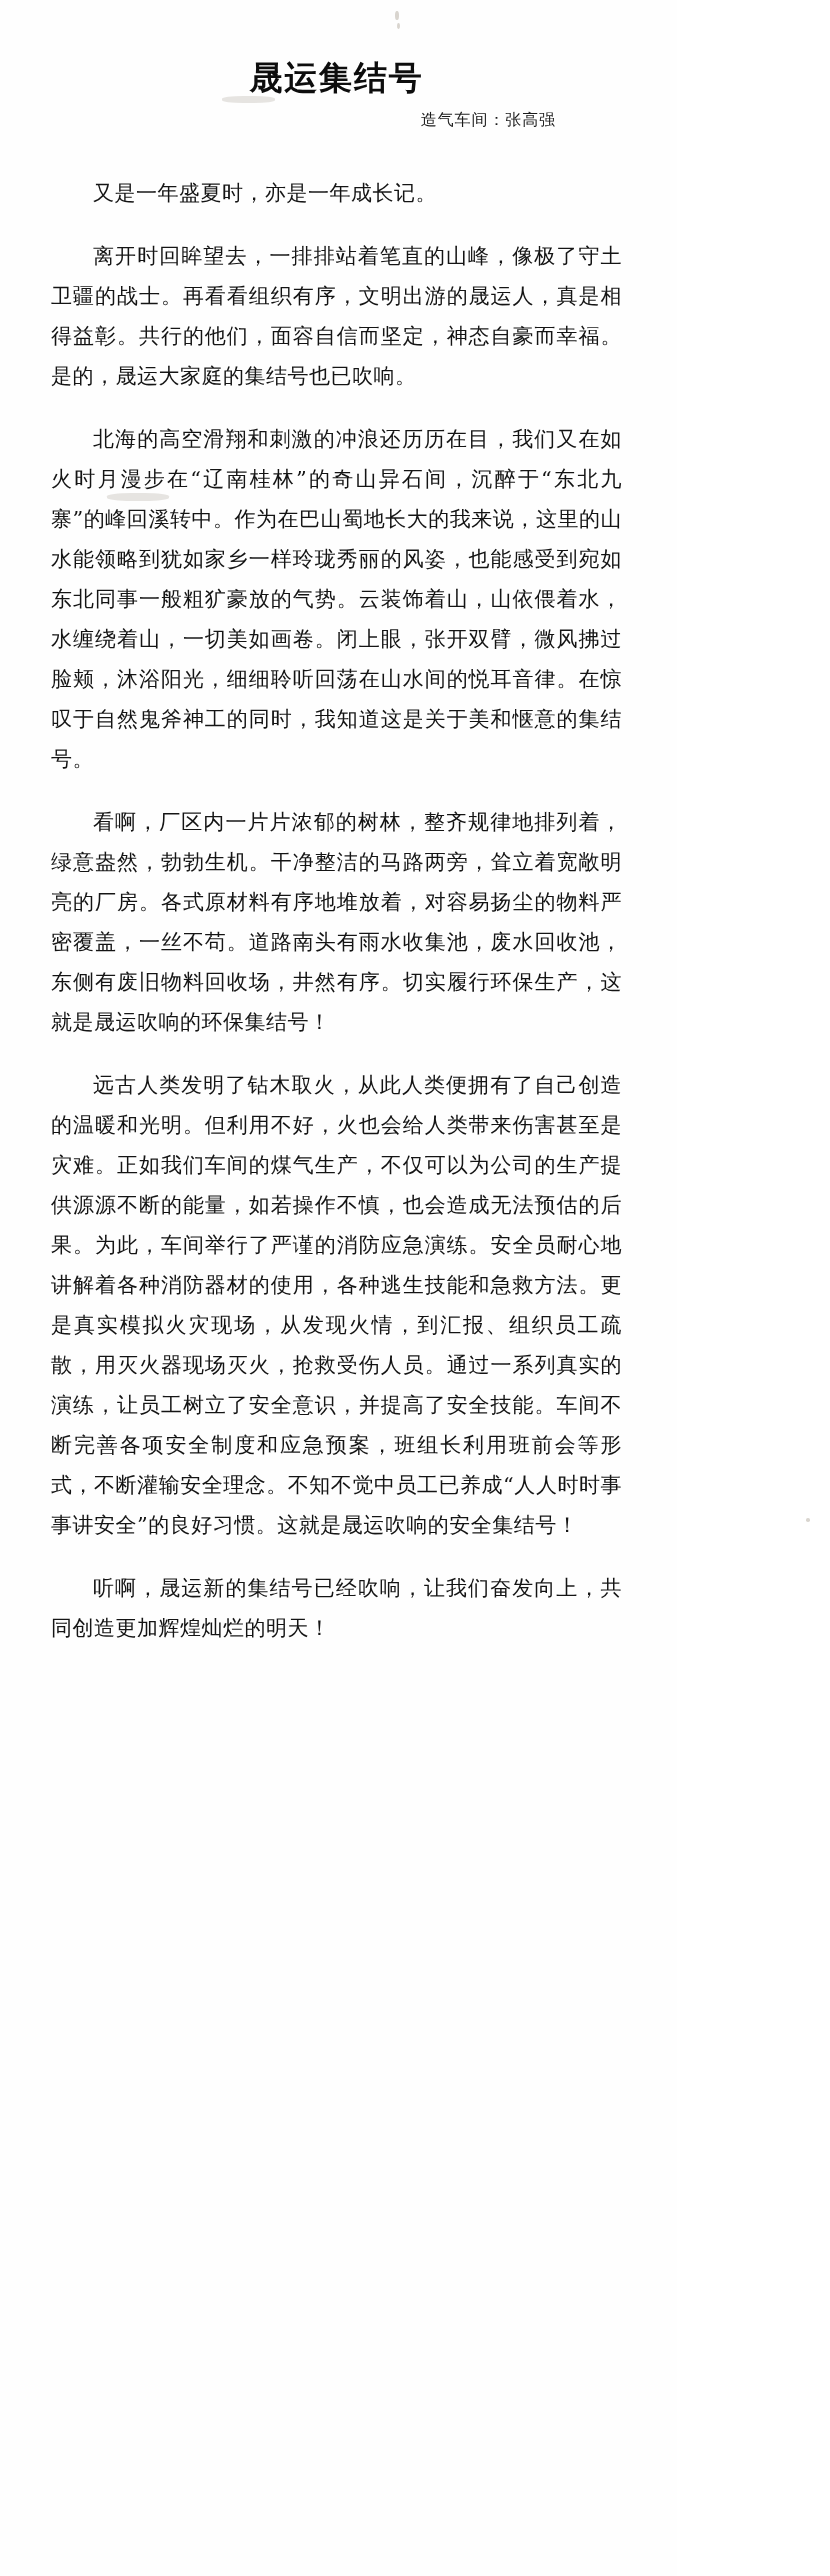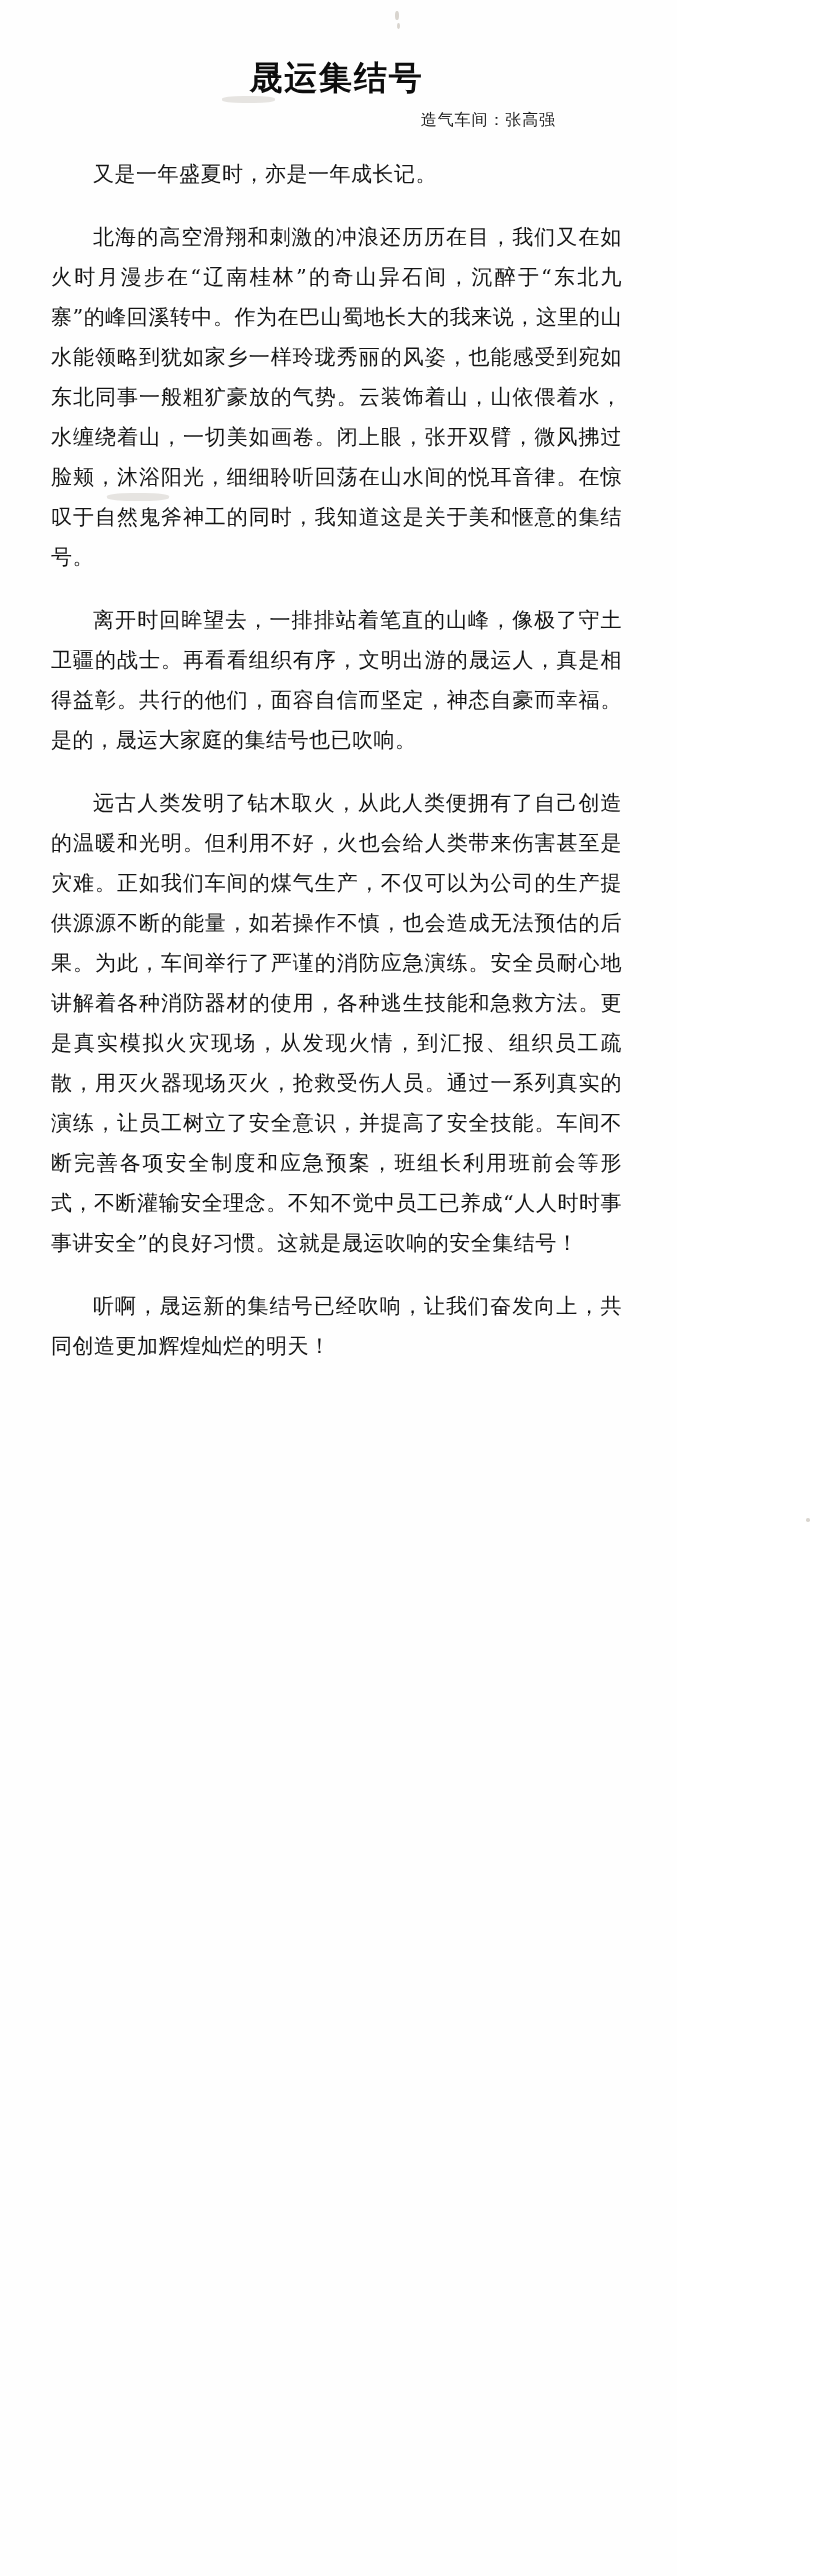--- a/index.html
+++ b/index.html
@@ -32,21 +32,21 @@
     color: #0d0d0d;
   }
   .byline {
     text-align: right;
     font-size: 16px;
     margin: 9px 66px 0 0;
     color: #1a1a1a;
     letter-spacing: 0.9px;
   }
   .body {
-    margin-top: 23px;
+    margin-top: 42px;
   }
   .para {
     font-size: 21px;
     line-height: 40px;
     text-indent: 2em;
     margin: 0 0 23px 0;
     text-align: justify;
     text-justify: inter-ideograph;
     letter-spacing: 0.5px;
     color: #141414;
@@ -79,20 +79,21 @@
   <div class="speck" style="left:397px; top:23px; width:2.7px; height:6.2px;"></div>
   <div class="smudge" style="left:222px; top:96px; width:53px; height:7px;"></div>
   <div class="smudge" style="left:107px; top:493px; width:62px; height:8px;"></div>
   <div class="speck" style="left:806px; top:1518px; width:3.6px; height:3.6px;"></div>
 
   <h1 class="title">晟运集结号</h1>
   <div class="byline">造气车间：张高强</div>
 
   <div class="body">
     <p class="para">又是一年盛夏时，亦是一年成长记。</p>
+    <p class="para">离开时回眸望去，一排排站着笔直的山峰，像极了守土卫疆的战士。再看看组织有序，文明出游的晟运人，真是相得益彰。共行的他们，面容自信而坚定，神态自豪而幸福。是的，晟运大家庭的集结号也已吹响。</p>
     <p class="para">北海的高空滑翔和刺激的冲浪还历历在目，我们又在如火时月漫步在“辽南桂林”的奇山异石间，沉醉于“东北九寨”的峰回溪转中。作为在巴山蜀地长大的我来说，这里的山水能领略到犹如家乡一样玲珑秀丽的风姿，也能感受到宛如东北同事一般粗犷豪放的气势。云装饰着山，山依偎着水，水缠绕着山，一切美如画卷。闭上眼，张开双臂，微风拂过脸颊，沐浴阳光，细细聆听回荡在山水间的悦耳音律。在惊叹于自然鬼斧神工的同时，我知道这是关于美和惬意的集结号。</p>
-    <p class="para">离开时回眸望去，一排排站着笔直的山峰，像极了守土卫疆的战士。再看看组织有序，文明出游的晟运人，真是相得益彰。共行的他们，面容自信而坚定，神态自豪而幸福。是的，晟运大家庭的集结号也已吹响。</p>
+    <p class="para">看啊，厂区内一片片浓郁的树林，整齐规律地排列着，绿意盎然，勃勃生机。干净整洁的马路两旁，耸立着宽敞明亮的厂房。各式原材料有序地堆放着，对容易扬尘的物料严密覆盖，一丝不苟。道路南头有雨水收集池，废水回收池，东侧有废旧物料回收场，井然有序。切实履行环保生产，这就是晟运吹响的环保集结号！</p>
     <p class="para">远古人类发明了钻木取火，从此人类便拥有了自己创造的温暖和光明。但利用不好，火也会给人类带来伤害甚至是灾难。正如我们车间的煤气生产，不仅可以为公司的生产提供源源不断的能量，如若操作不慎，也会造成无法预估的后果。为此，车间举行了严谨的消防应急演练。安全员耐心地讲解着各种消防器材的使用，各种逃生技能和急救方法。更是真实模拟火灾现场，从发现火情，到汇报、组织员工疏散，用灭火器现场灭火，抢救受伤人员。通过一系列真实的演练，让员工树立了安全意识，并提高了安全技能。车间不断完善各项安全制度和应急预案，班组长利用班前会等形式，不断灌输安全理念。不知不觉中员工已养成“人人时时事事讲安全”的良好习惯。这就是晟运吹响的安全集结号！</p>
     <p class="para">听啊，晟运新的集结号已经吹响，让我们奋发向上，共同创造更加辉煌灿烂的明天！</p>
   </div>
 
 </div>
 
 
 </body></html>

